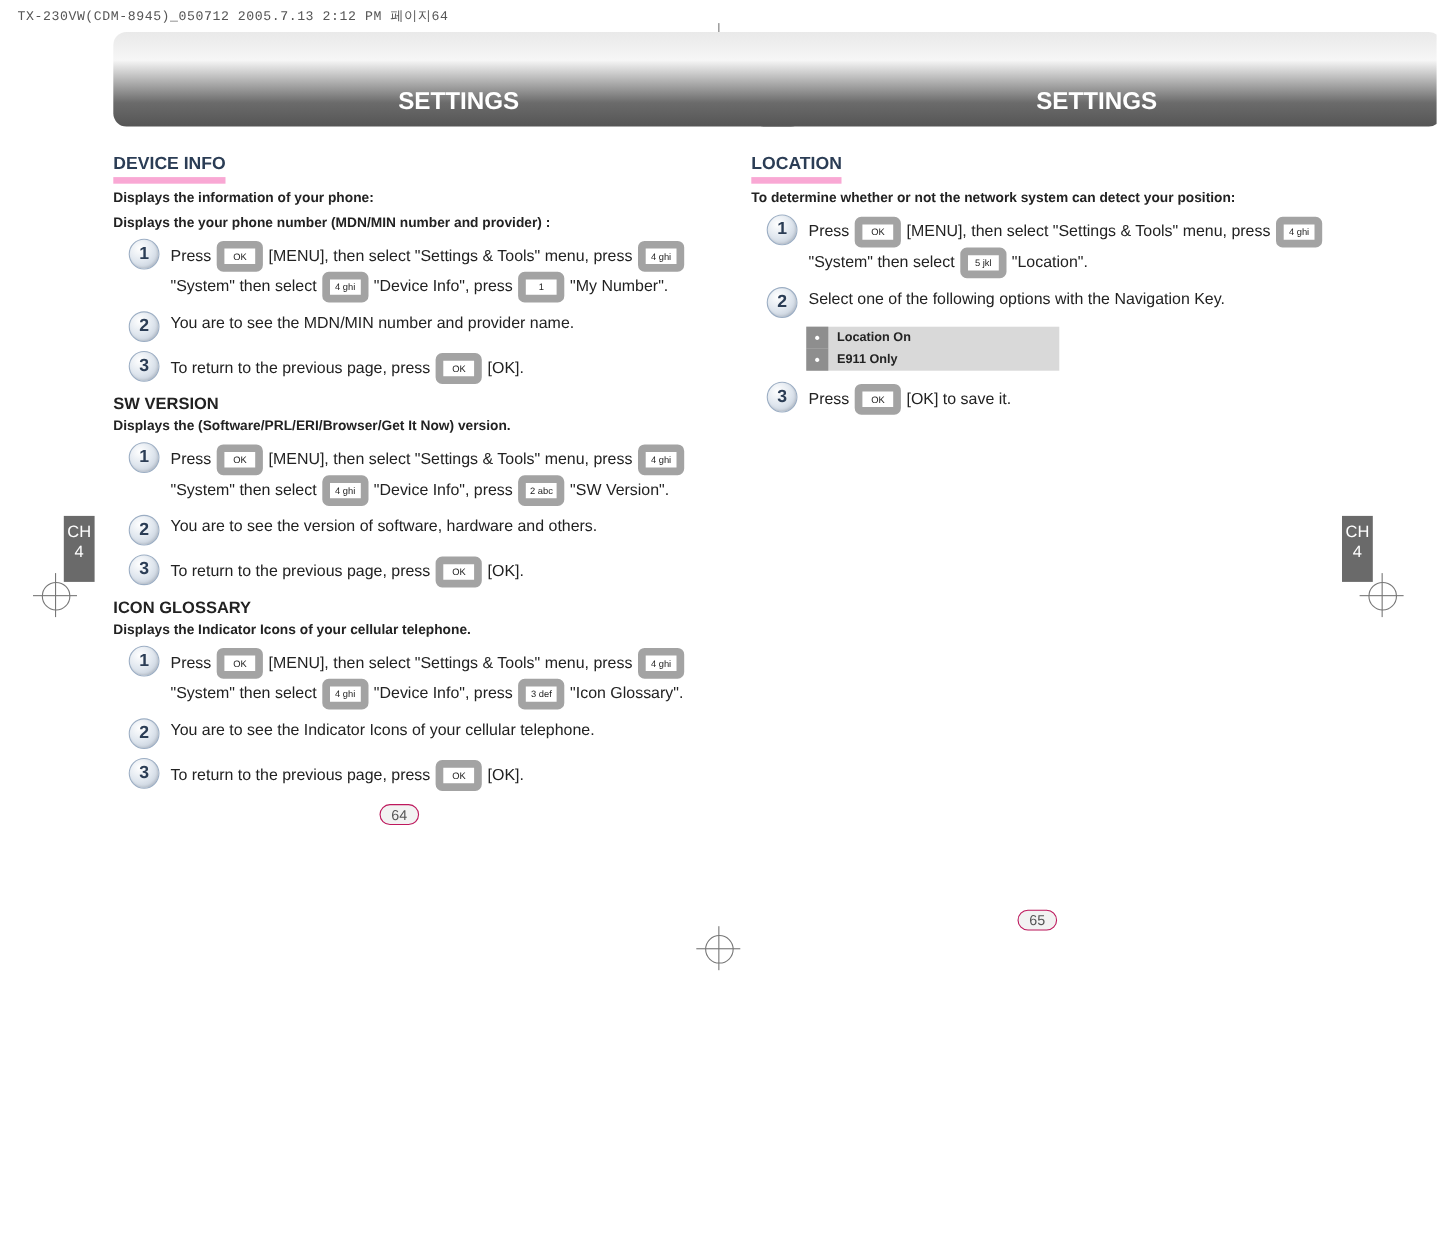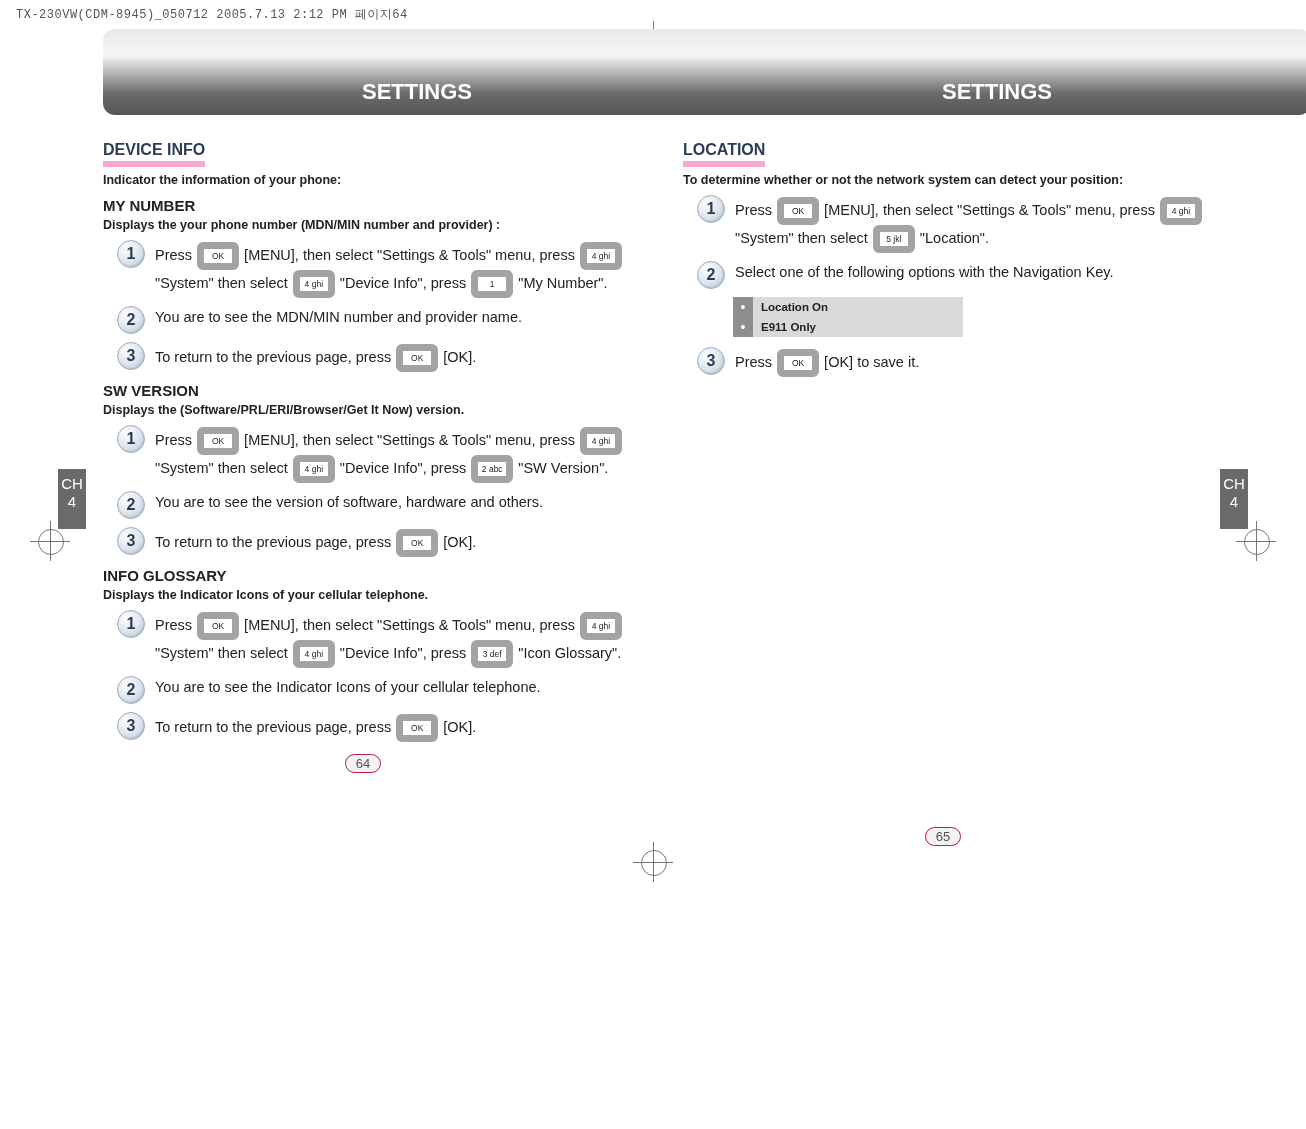--- a/index.html
+++ b/index.html
@@ -191,24 +191,23 @@
 
   <div class="side-tab left">CH
 4</div>
   <div class="side-tab right">CH
 4</div>
 
   <div class="page">
     <div class="chapter-pill">SETTINGS</div>
 
     <div class="section-title">DEVICE INFO</div>
-    <div class="section-desc">Indicator the information of your phone:</div>
+    <div class="section-desc">Displays the information of your phone:</div>
 
     
-    <div class="sub-title">MY NUMBER</div>
     <div class="section-desc">Displays the your phone number (MDN/MIN number and provider) :</div>
 
     <div class="step">
       <div class="step-num">1</div>
       <div class="step-text">
         <span>Press </span><span class="key-icon">OK</span><span> [MENU], then select "Settings &amp; Tools" menu, press </span><span class="key-icon">4 ghi</span><span> "System" then select </span><span class="key-icon">4 ghi</span><span> "Device Info", press </span><span class="key-icon">1</span><span> "My Number".</span>
       </div>
     </div>
     <div class="step">
       <div class="step-num">2</div>
@@ -236,21 +235,21 @@
       <div class="step-text">You are to see the version of software, hardware and others.</div>
     </div>
     <div class="step">
       <div class="step-num">3</div>
       <div class="step-text">
         <span>To return to the previous page, press </span><span class="key-icon">OK</span><span> [OK].</span>
       </div>
     </div>
 
     
-    <div class="sub-title">INFO GLOSSARY</div>
+    <div class="sub-title">ICON GLOSSARY</div>
     <div class="section-desc">Displays the Indicator Icons of your cellular telephone.</div>
 
     <div class="step">
       <div class="step-num">1</div>
       <div class="step-text">
         <span>Press </span><span class="key-icon">OK</span><span> [MENU], then select "Settings &amp; Tools" menu, press </span><span class="key-icon">4 ghi</span><span> "System" then select </span><span class="key-icon">4 ghi</span><span> "Device Info", press </span><span class="key-icon">3 def</span><span> "Icon Glossary".</span>
       </div>
     </div>
     <div class="step">
       <div class="step-num">2</div>

